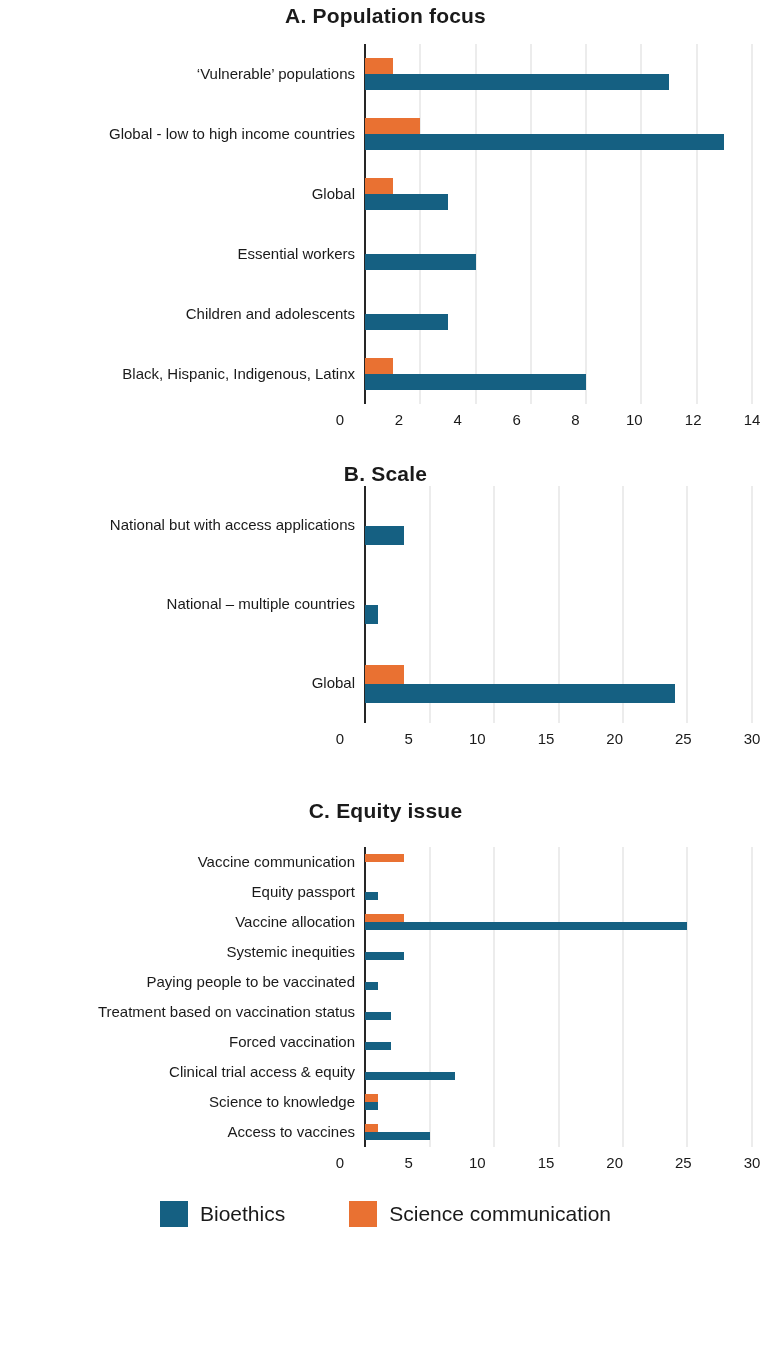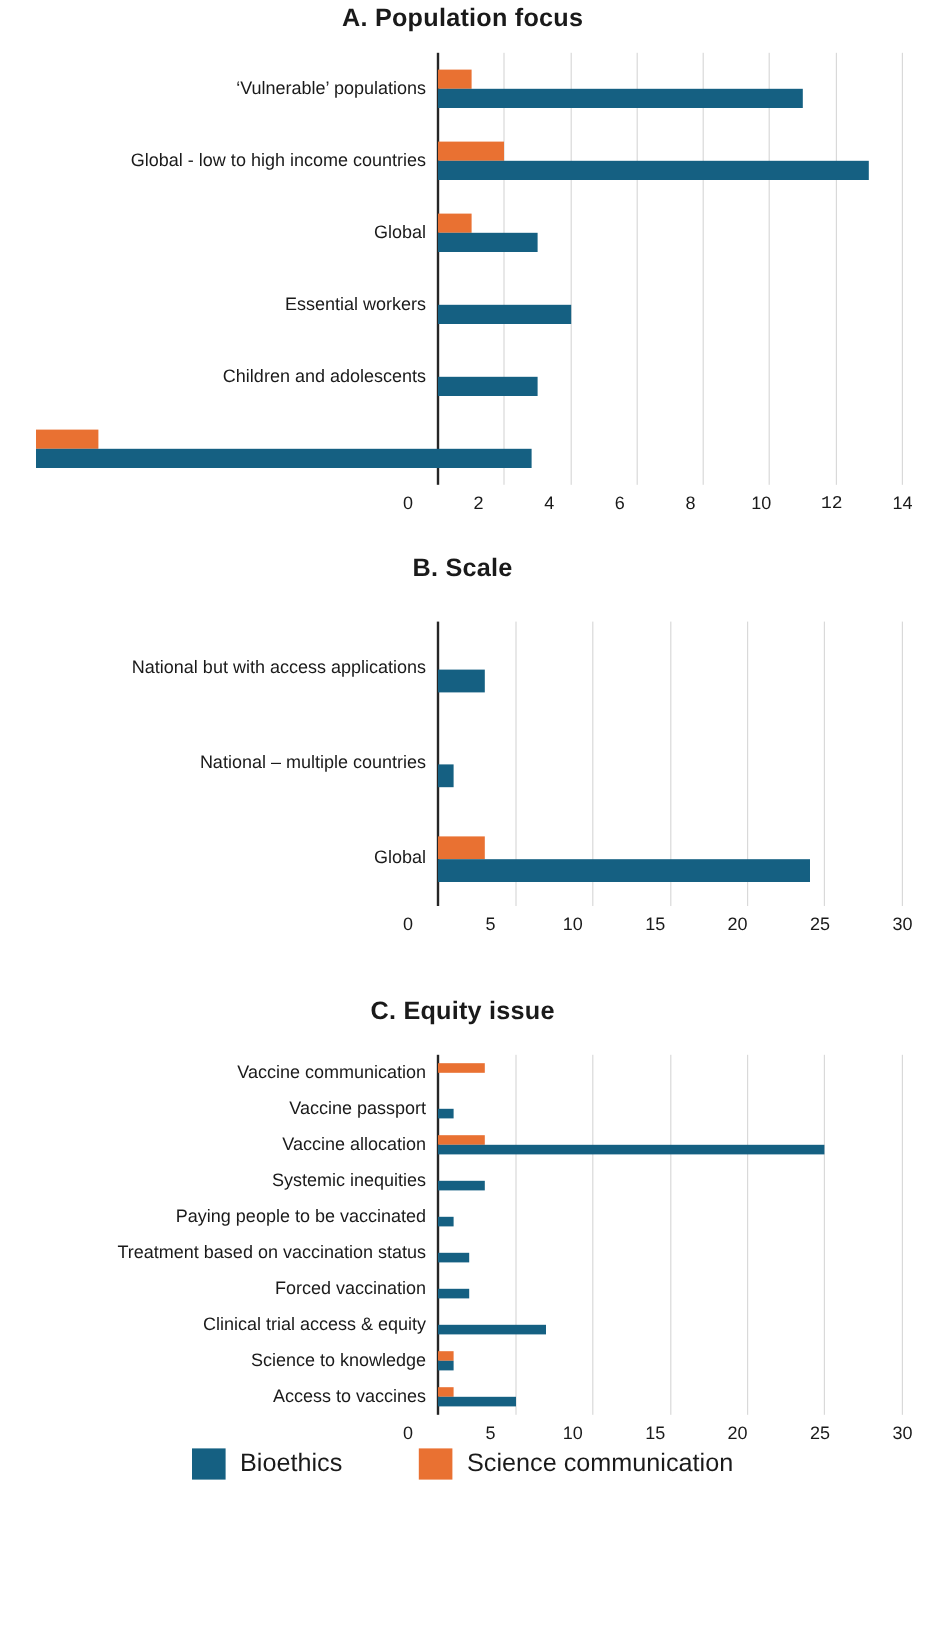--- a/index.html
+++ b/index.html
@@ -19,21 +19,21 @@
   .chart { --right-pad: 14px; }
   .chart-title {
     font-size: 21px;
     font-weight: bold;
     text-align: center;
     color: #1a1a1a;
     letter-spacing: 0.2px;
   }
   #chart-0 .chart-title { margin-bottom: 16px; }
   #chart-1 { margin-top: 30px; }
-  #chart-1 .chart-title { margin-bottom: 32px; }
+  #chart-1 .chart-title { }
   #chart-2 { margin-top: 48px; }
   #chart-2 .chart-title { margin-bottom: 24px; }
 
   #chart-0 { --label-w: 335px; --row-h: 60px; --bar-h: 16px; }
   #chart-1 { --label-w: 335px; --row-h: 79px; --bar-h: 19px; }
   #chart-2 { --label-w: 335px; --row-h: 30px; --bar-h: 8px; }
 
   .chart-body { position: relative; margin-left: 25px; }
   .grid-overlay {
     position: absolute;
@@ -85,20 +85,21 @@
   }
   .tick-label {
     position: absolute;
     top: 7px;
     transform: translateX(-50%);
     font-size: 15px;
     color: #1a1a1a;
   }
 
   .legend {
+    margin-top: 26px;
     display: flex;
     justify-content: center;
     align-items: center;
     gap: 64px;
     padding-bottom: 16px;
   }
   .legend-item { display: flex; align-items: center; gap: 12px; }
   .legend-swatch {
     display: inline-block;
     width: 28px;
@@ -154,37 +155,38 @@
             </div>
           </div>
           <div class="row">
             <div class="cat-label">Children and adolescents</div>
             <div class="bar-group">
               <div class="bar" style="width: 0%; background: rgb(233, 113, 50);"></div>
               <div class="bar" style="width: 21.4286%; background: rgb(21, 96, 130);"></div>
             </div>
           </div>
           <div class="row">
+            <div class="cat-label">Black, Hispanic, Indigenous, Latinx</div>
             <div class="bar-group">
               <div class="bar" style="width: 7.14286%; background: rgb(233, 113, 50);"></div>
               <div class="bar" style="width: 57.1429%; background: rgb(21, 96, 130);"></div>
             </div>
           </div>
         </div>
     </div>
     <div class="xaxis">
       <div class="xaxis-spacer"></div>
       <div class="ticks">
           <div class="tick-label" style="left: 0%;">0</div>
           <div class="tick-label" style="left: 14.2857%;">2</div>
           <div class="tick-label" style="left: 28.5714%;">4</div>
           <div class="tick-label" style="left: 42.8571%;">6</div>
           <div class="tick-label" style="left: 57.1429%;">8</div>
           <div class="tick-label" style="left: 71.4286%;">10</div>
-          <div class="tick-label" style="left: 85.7143%; font-family: Liberation Mono, monospace;">12</div>
+          <div class="tick-label" style="left: 85.7143%;">12</div>
           <div class="tick-label" style="left: 100%;">14</div>
         </div>
     </div>
   </section>
 
   <section class="chart" id="chart-1">
     <h2 class="chart-title">B. Scale</h2>
     <div class="chart-body">
       <div class="grid-overlay">
           <div class="vline axis" style="left: 0%; background: rgb(38, 38, 38);"></div>
@@ -247,21 +249,21 @@
         </div>
       <div class="rows">
           <div class="row">
             <div class="cat-label">Vaccine communication</div>
             <div class="bar-group">
               <div class="bar" style="width: 10%; background: rgb(233, 113, 50);"></div>
               <div class="bar" style="width: 0%; background: rgb(21, 96, 130);"></div>
             </div>
           </div>
           <div class="row">
-            <div class="cat-label">Vaccine passport</div>
+            <div class="cat-label">Equity passport</div>
             <div class="bar-group">
               <div class="bar" style="width: 0%; background: rgb(233, 113, 50);"></div>
               <div class="bar" style="width: 3.33333%; background: rgb(21, 96, 130);"></div>
             </div>
           </div>
           <div class="row">
             <div class="cat-label">Vaccine allocation</div>
             <div class="bar-group">
               <div class="bar" style="width: 10%; background: rgb(233, 113, 50);"></div>
               <div class="bar" style="width: 83.3333%; background: rgb(21, 96, 130);"></div>

